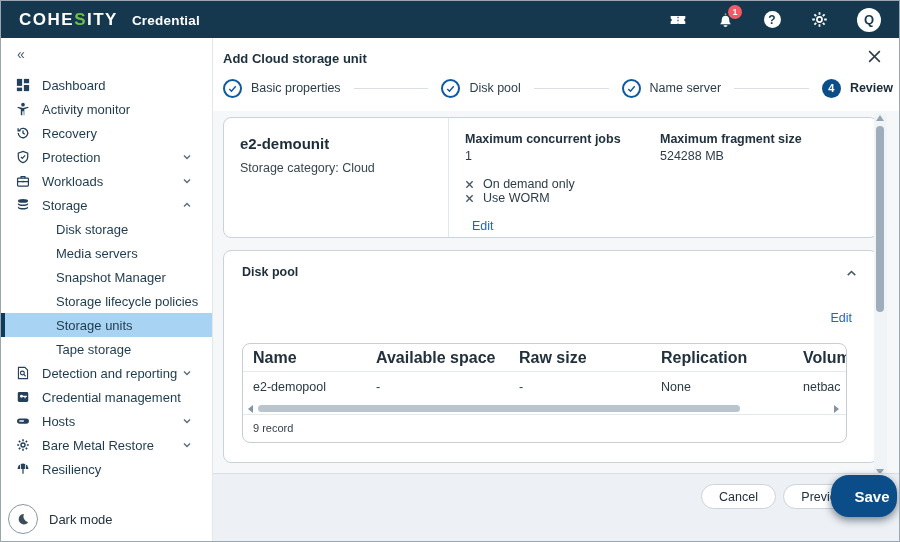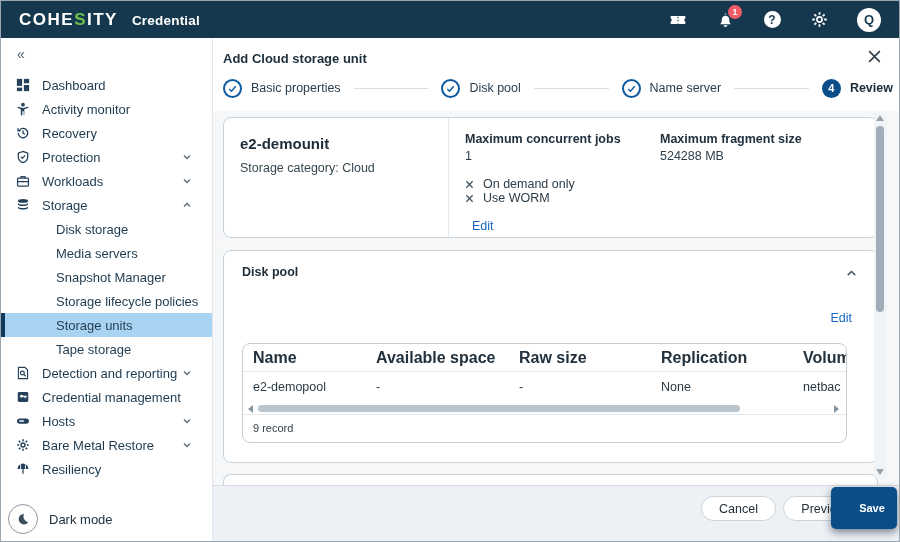--- a/index.html
+++ b/index.html
@@ -137,35 +137,35 @@
 
   
   .vscroll { position:absolute; top:75px; bottom:64px; right:12px; width:13px; background:#f1f4f6; }
   .vs-arrow { position:absolute; left:2px; width:0; height:0; border-left:4.5px solid transparent; border-right:4.5px solid transparent; cursor:pointer; }
   .vs-up { top:2px; border-bottom:6px solid #96a4af; }
   .vs-down { bottom:2px; border-top:6px solid #96a4af; }
   .vs-thumb { position:absolute; top:13px; left:2px; width:8px; height:186px; background:#9fadba; border-radius:4px; cursor:pointer; }
 
   
   .footer {
-    position:absolute; left:0; right:0; bottom:0; height:56px;
+    position:absolute; left:0; right:0; bottom:0; height:68px;
     background:#edf1f5; border-top:1px solid #d7dde2;
   }
   .btn {
     position:absolute; top:10px; height:25px; border-radius:13px;
     border:1px solid #ccd4da; background:#fff; color:#20303d;
     font-size:12.5px; font-family:"Liberation Sans", sans-serif;
     padding:0 17px; cursor:pointer;
   }
   .btn-cancel { right:123px; }
   .btn-previous { right:31px; }
   .btn-save {
     position:absolute; top:1px; right:2px; width:66px; height:42px;
-    border:none; border-radius:5px; background:var(--primary,#0b4d88);
-    color:#fff; font-size:11px; font-weight:bold;
+    border:none; border-radius:18px; background:var(--primary,#0b4d88);
+    color:#fff; font-size:15px; font-weight:bold;
     font-family:"Liberation Sans", sans-serif; cursor:pointer;
     box-shadow:0 3px 9px rgba(10,30,50,.55); z-index:3;padding-left:16px;
   }
 </style>
 </head>
 <body>
 
 <div id="app">
 
   <header class="topbar">

